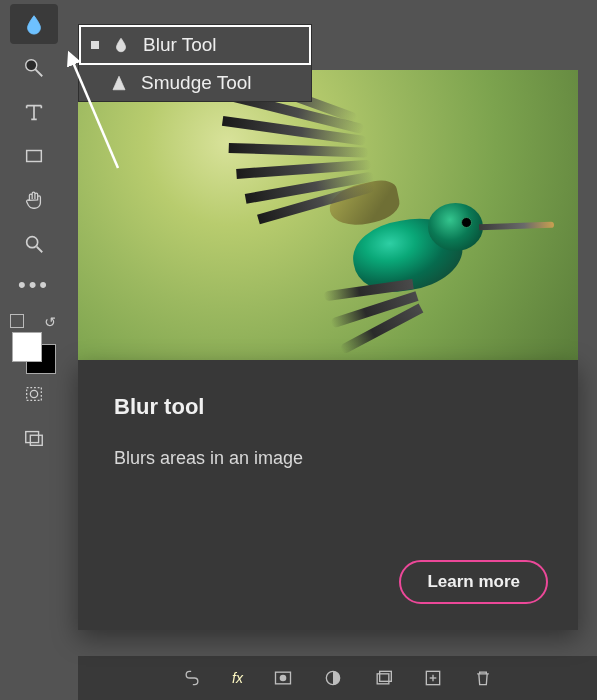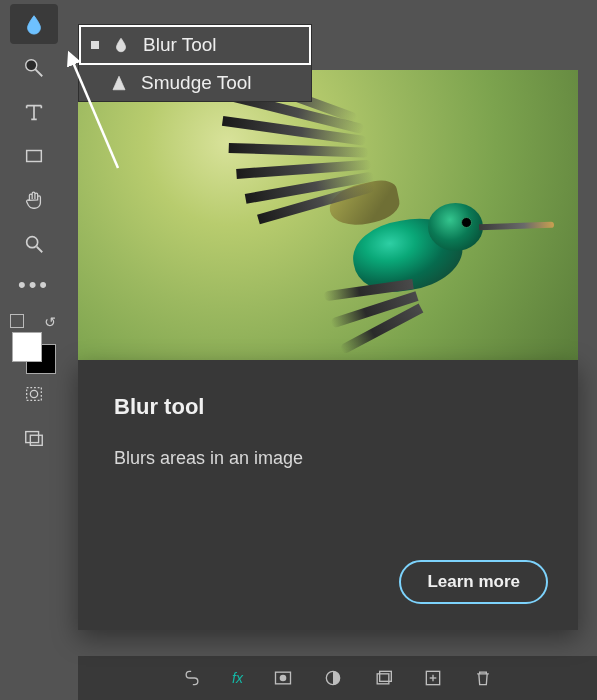--- a/index.html
+++ b/index.html
@@ -33,27 +33,27 @@
   .beak{position:absolute;left:246px;top:98px;width:75px;height:6px;background:linear-gradient(90deg,#3a3a3a,#6a6a6a 60%,#c9a050 100%);border-radius:0 3px 3px 0;transform:rotate(-2deg);}
   .wing{position:absolute;left:-30px;top:-10px;width:210px;height:130px;transform:rotate(-12deg);}
   .wing .base{position:absolute;left:120px;top:80px;width:70px;height:40px;background:linear-gradient(135deg,#a9a84e 0%,#6f6f35 70%);border-radius:50% 30% 40% 50%;}
   .feather{position:absolute;width:120px;height:10px;background:linear-gradient(90deg,#1a1a1a 0%,#4a4a4a 55%,rgba(80,80,80,0) 100%);border-radius:0 6px 6px 0;transform-origin:right center;}
   .tail{position:absolute;left:90px;top:150px;width:90px;height:50px;}
   .tfeather{position:absolute;width:90px;height:10px;background:linear-gradient(90deg,rgba(30,30,30,0) 0%,#2a2a2a 40%,#4a4a4a 100%);border-radius:6px 0 0 6px;transform-origin:right center;}
   
   .card{position:absolute;left:78px;top:360px;width:500px;height:270px;background:#383838;z-index:20;box-shadow:0 8px 24px rgba(0,0,0,.4);}
   .card-title{font-size:22px;font-weight:600;color:#f0f0f0;margin:34px 0 0 36px;}
   .card-desc{font-size:18px;color:#d8d8d8;margin:28px 0 12px 36px;}
-  .learn{position:absolute;right:30px;bottom:26px;border:2px solid #7dd3fc;border-radius:26px;padding:10px 26px;font-size:17px;font-weight:600;color:#f0f0f0;background:transparent;}
+  .learn{position:absolute;right:30px;bottom:26px;border:2px solid #ec4899;border-radius:26px;padding:10px 26px;font-size:17px;font-weight:600;color:#f0f0f0;background:transparent;}
   
   .arrow{position:absolute;left:60px;top:50px;z-index:60;pointer-events:none;}
   
   .status{position:absolute;left:78px;bottom:0;width:519px;height:44px;background:#393939;display:flex;align-items:center;justify-content:center;gap:30px;}
   .status svg{width:20px;height:20px;fill:none;stroke:#bdbdbd;stroke-width:1.6;}
-  .status .lbl{color:#14b8a6;font-size:14px;font-style:italic;}
+  .status .lbl{color:#fef9c3;font-size:14px;font-style:italic;}
 </style>
 </head>
 <body>
 
 <div class="toolbar">
   <div class="tool selected">
     <svg viewBox="0 0 24 24">
         <path d="M12 3 C12 3 5 12 5 16 a7 7 0 0 0 14 0 C19 12 12 3 12 3 Z"></path>
       </svg>
   </div>

